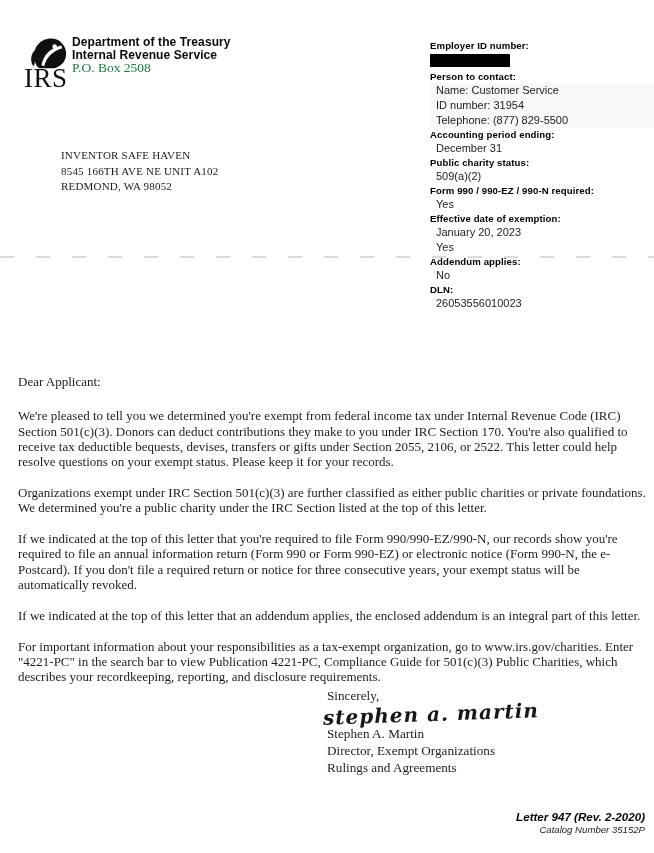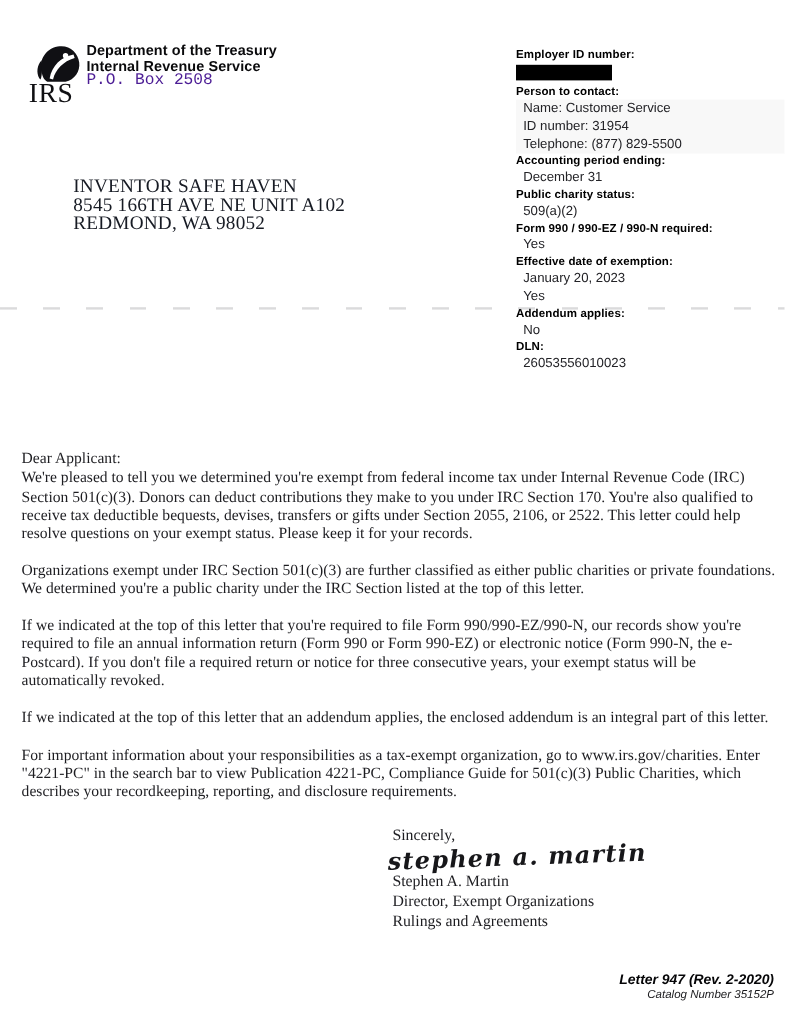--- a/index.html
+++ b/index.html
@@ -5,55 +5,55 @@
   html,body{margin:0;padding:0;background:#ffffff;}
   .page{
     position:relative;width:654px;height:853px;background:#ffffff;
     overflow:hidden;font-family:"Liberation Serif",serif;color:#1d1d21;
   }
   
   .header{position:absolute;left:24px;top:36px;display:flex;align-items:flex-start;}
   .logo{width:48px;display:flex;flex-direction:column;align-items:flex-start;}
   .logo svg{display:block;margin-left:5px;}
   .logo-text{
-    font-family:"Liberation Serif",serif;font-size:23px;line-height:24px;
+    font-family:"Liberation Serif",serif;font-size:27px;line-height:24px;
     color:#0f0f12;margin-top:-6px;letter-spacing:0.5px;
   }
   .dept{margin-left:0;}
   .dept-bold{
     font-family:"Liberation Sans",sans-serif;font-weight:bold;
     font-size:12px;line-height:12.5px;color:#0a0a0c;letter-spacing:0.1px;
   }
   .dept-serif{
-    font-family:Liberation Mono, monospace;font-size:13.5px;line-height:14.5px;color:#4c1d95;
+    font-family:Liberation Serif, serif;font-size:13.5px;line-height:14.5px;color:#15803d;
   }
   .dept-serif:first-of-type{margin-top:1px;}
   
   .recipient{
     position:absolute;left:61px;top:148px;
-    font-size:16px;line-height:15.6px;color:#171b24;letter-spacing:0.2px;
+    font-size:11px;line-height:15.6px;color:#171b24;letter-spacing:0.2px;
   }
   
   .info-panel{position:absolute;left:430px;top:39px;width:224px;}
   .info-label{
     font-family:"Liberation Sans",sans-serif;font-weight:bold;
     font-size:9.6px;line-height:13px;color:#000;letter-spacing:0.1px;
   }
   .info-value{
     font-family:"Liberation Sans",sans-serif;font-size:11px;line-height:15px;
     color:#232327;padding-left:6px;
   }
   .redaction-bar{width:80px;height:13px;background:#000;margin:2px 0 3px 0;}
   .contact-values{background:rgba(120,120,120,0.05);}
   
   .body-text{
     position:absolute;left:18px;top:374px;width:630px;
     font-size:13px;line-height:15.3px;color:#1d1d21;
   }
-  .salutation{margin:0 0 1px 0;}
+  .salutation{margin:0 0 19px 0;}
   .body-text p{margin:0 0 15.5px 0;}
   
   .sig-block{position:absolute;left:327px;top:688px;font-size:13.2px;line-height:16px;}
   .closing{margin-bottom:1px;}
   .script-sig{
     font-family:"DejaVu Serif",serif;font-style:italic;font-weight:bold;
     font-size:20px;color:#17171a;transform:rotate(-2deg);
     letter-spacing:1px;margin:2px 0 4px -4px;white-space:nowrap;
   }
   .sig-name,.sig-title{line-height:16.8px;}

